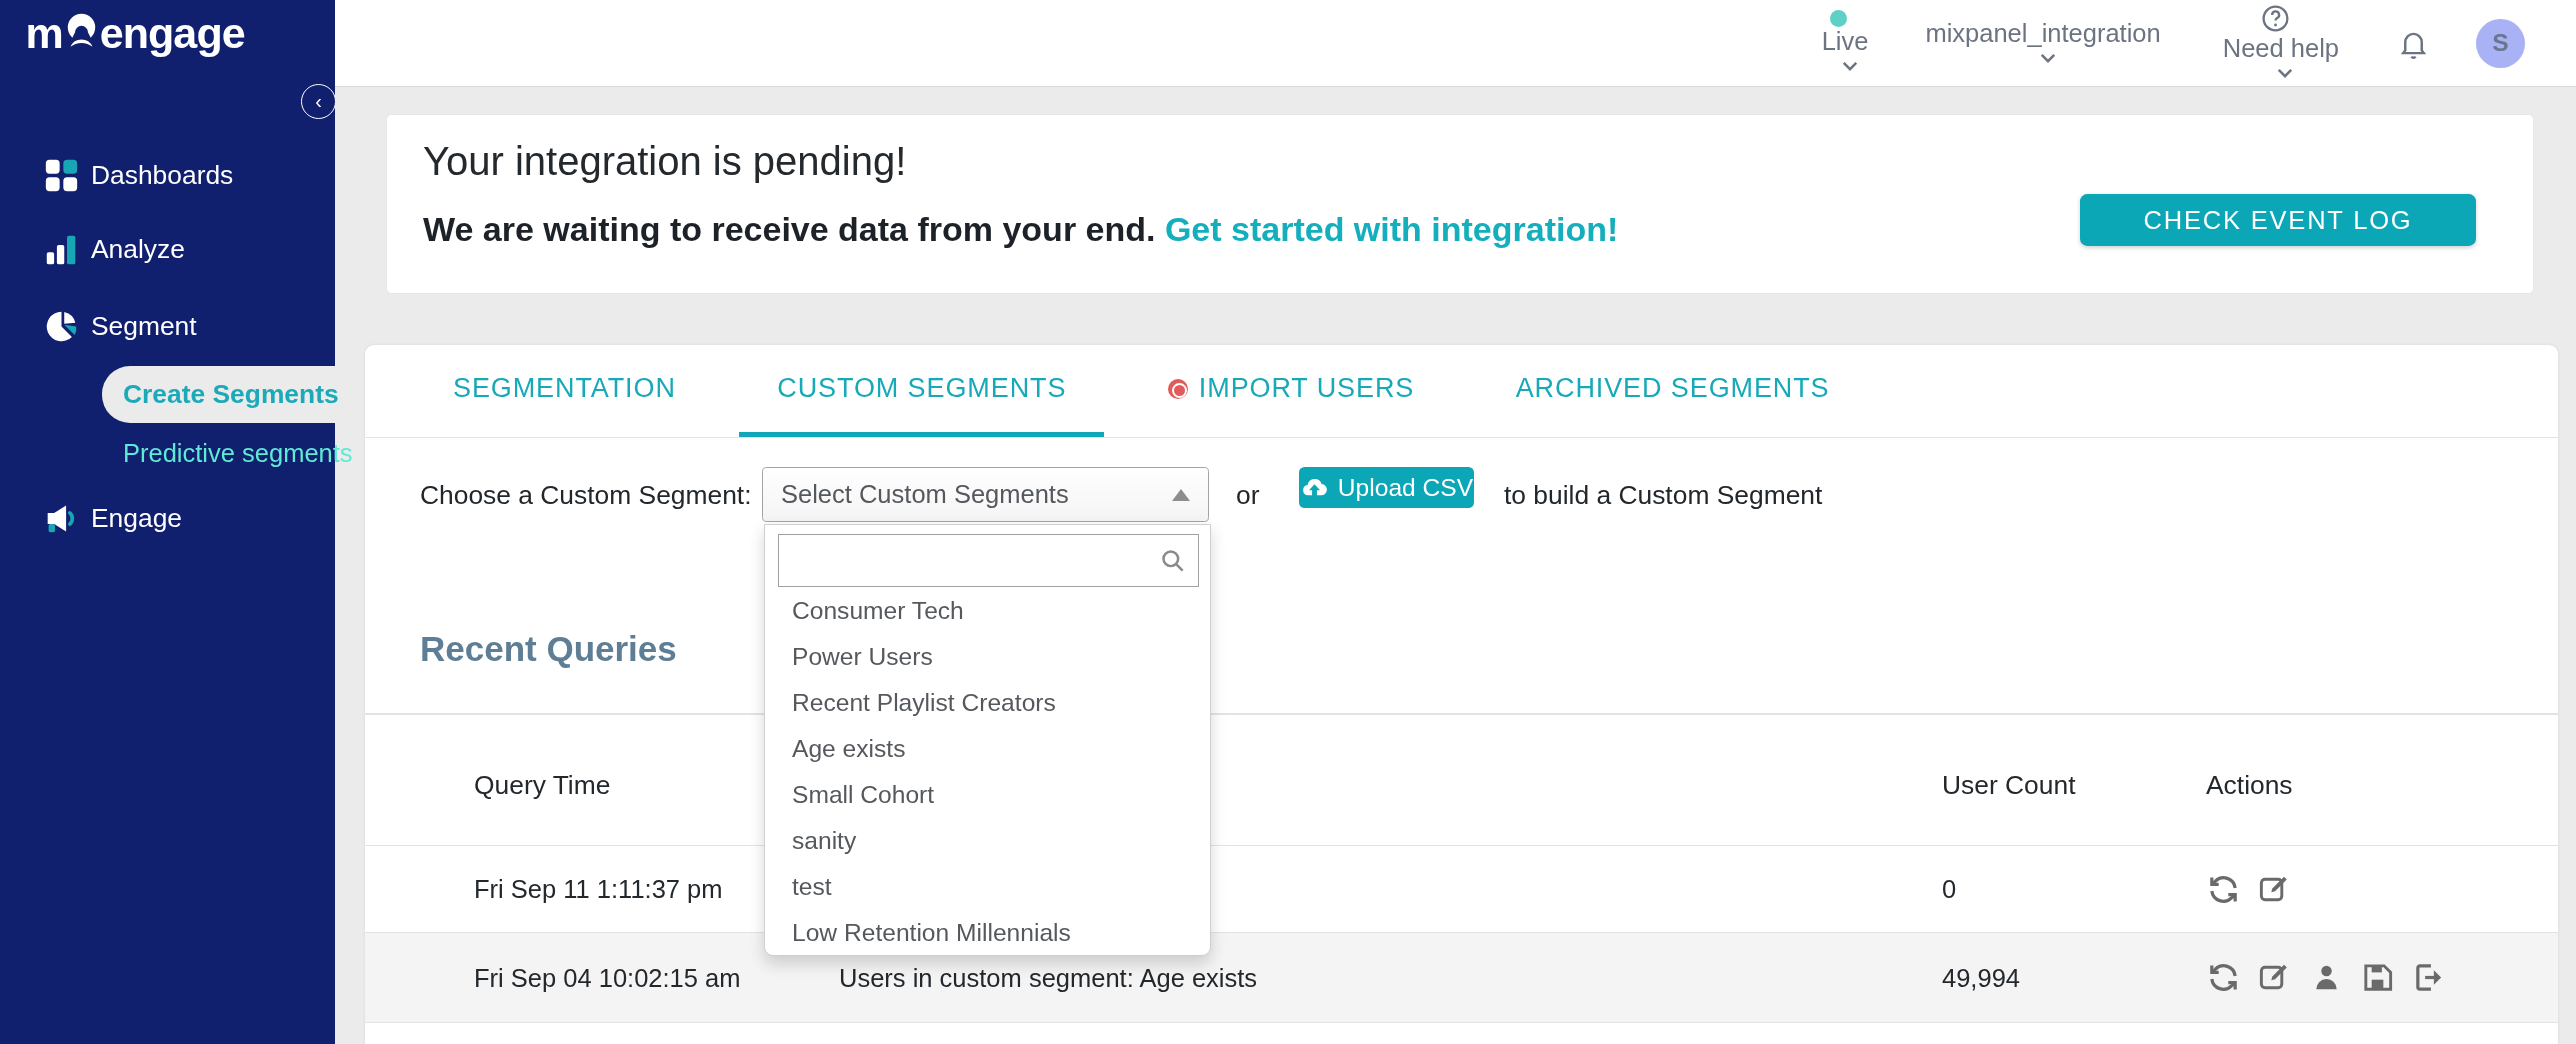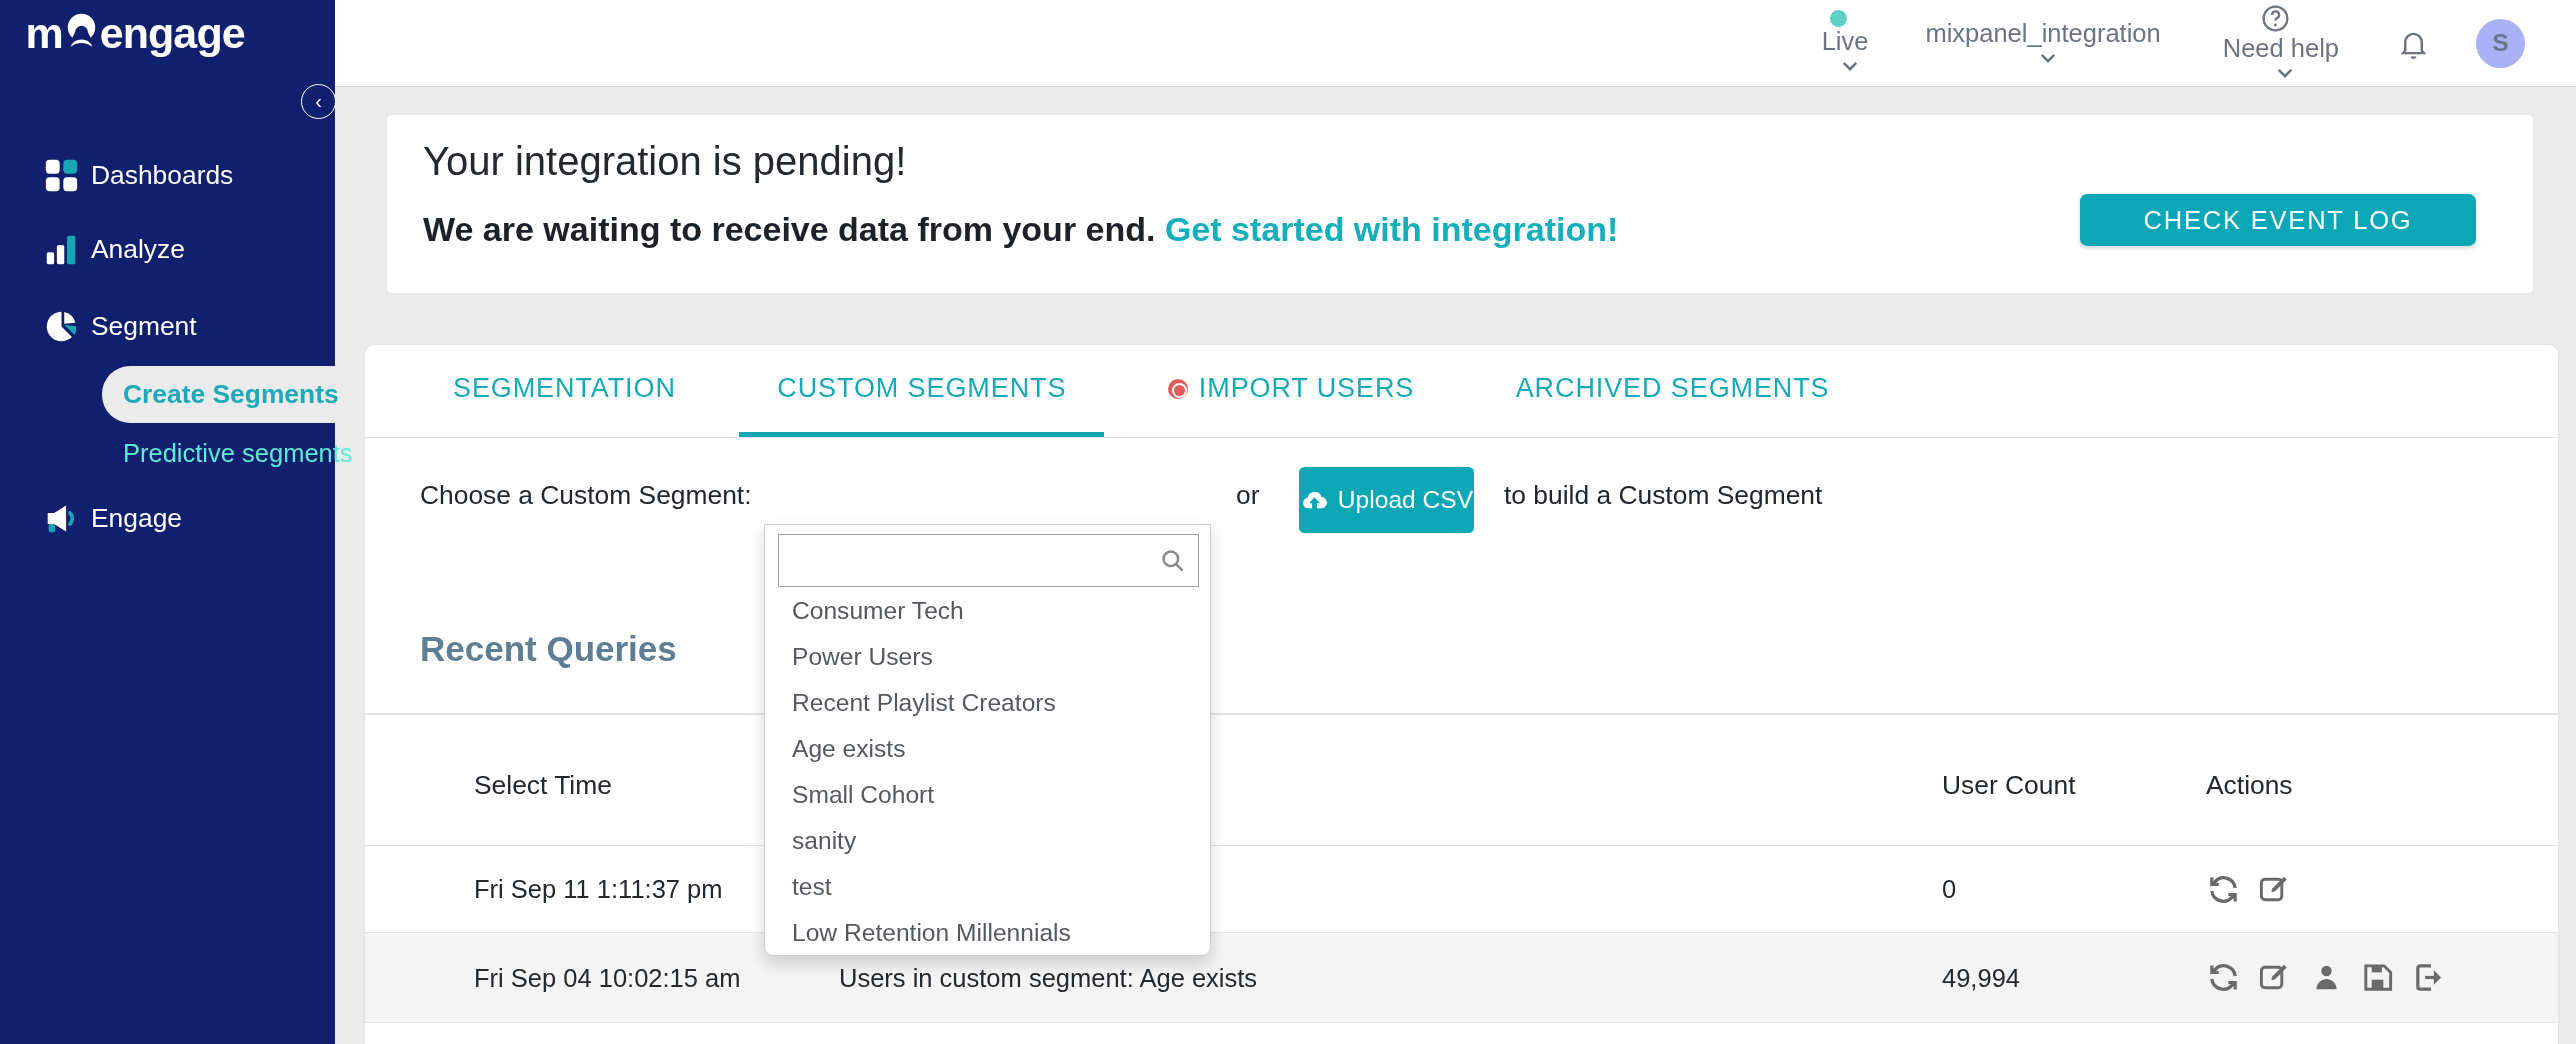--- a/index.html
+++ b/index.html
@@ -39,21 +39,21 @@
   .tab { display:flex; align-items:center; padding:0 38px; margin-right:25.5px; color:#17a9b8; font-size:27px; font-weight:500; letter-spacing:0.9px; cursor:pointer; border-bottom:5.5px solid transparent; white-space:nowrap; }
   .tab.active { border-bottom-color:#12a7b8; }
   .import-dot { width:20px; height:20px; border-radius:50%; background:#e25b5b; position:relative; margin-right:11px; }
   .import-dot::after { content:""; position:absolute; left:4.6px; top:4.6px; width:11px; height:11px; border-radius:50%; border:2.7px solid #fff; background:#e25b5b; }
 
   
   .chooser-label { position:absolute; left:55px; top:135px; font-size:26.4px; color:#22272c; }
   .segment-select { position:absolute; left:397px; top:122px; width:447px; height:55px; background:linear-gradient(#ffffff,#f4f4f4); border:0.9px solid #a3a3a3; border-radius:4.6px; display:flex; align-items:center; padding:0 18px; font-size:25.5px; color:#55595e; cursor:pointer; }
   .select-arrow-up { margin-left:auto; width:0; height:0; border-left:9px solid transparent; border-right:9px solid transparent; border-bottom:12px solid #8d8d8d; }
   .or-text { position:absolute; left:871px; top:135px; font-size:26.4px; color:#22272c; }
-  .upload-btn { position:absolute; left:934px; top:122px; width:175px; height:66px; background:#0ca7b6; border:none; border-radius:5.5px; color:#fff; font-size:24.6px; font-weight:500; display:flex; align-items:center; justify-content:center; gap:9px; font-family:"Liberation Sans",sans-serif; cursor:pointer; }
+  .upload-btn { position:absolute; left:934px; top:122px; width:175px; height:41px; background:#0ca7b6; border:none; border-radius:5.5px; color:#fff; font-size:24.6px; font-weight:500; display:flex; align-items:center; justify-content:center; gap:9px; font-family:"Liberation Sans",sans-serif; cursor:pointer; }
   .chooser-suffix { position:absolute; left:1139px; top:135px; font-size:26.4px; color:#22272c; }
 
   
   .dropdown-panel { position:absolute; left:399px; top:179px; width:447px; height:432px; background:#fff; border:0.9px solid #cfcfcf; border-radius:0 0 9px 9px; box-shadow:0 7.3px 16.4px rgba(0,0,0,0.16); z-index:60; }
   .dd-search { position:absolute; left:12.8px; top:9px; width:421px; height:53px; border:1.8px solid #a0a0a0; background:#fff; padding:0 47px 0 12.8px; font-size:24.6px; font-family:"Liberation Sans",sans-serif; color:#333; outline:none; }
   .dd-search-ico { position:absolute; right:24px; top:22px; width:27px; height:27px; color:#8a8a8a; }
   .dd-list { position:absolute; left:0; top:63px; right:0; }
   .dd-item { height:46px; display:flex; align-items:center; padding-left:27px; font-size:24.6px; color:#55595e; cursor:pointer; }
 
   
@@ -208,38 +208,42 @@
       <span class="import-dot"></span>
       <span>IMPORT USERS</span>
     </div>
     <div class="tab">
       <span>ARCHIVED SEGMENTS</span>
     </div>
   </div>
 
   <div class="chooser-label">Choose a Custom Segment:</div>
 
+  <div class="segment-select">
+    <span>Select Custom Segments</span>
+    <span class="select-arrow-up"></span>
+  </div>
 
   <div class="or-text">or</div>
 
   <button class="upload-btn">
     <span>
       <svg viewBox="0 0 24 24" width="29" height="29">
         <path fill="#fff" d="M6.8 18.5a4.3 4.3 0 0 1-.5-8.55 6 6 0 0 1 11.6-.9 4.5 4.5 0 0 1-.7 9.45h-3.2v-4.3h2.6L12 9.4l-4.6 4.8H10v4.3z"></path>
       </svg>
     </span>
     <span>Upload CSV</span>
   </button>
 
   <div class="chooser-suffix">to build a Custom Segment</div>
 
   <div class="rq-title">Recent Queries</div>
   <div class="divider" style="top:368px"></div>
 
-  <div class="col-head" style="left:109px; top:425px">Select Time</div>
+  <div class="col-head" style="left:109px; top:425px">Query Time</div>
   <div class="col-head" style="left:1577px; top:425px">User Count</div>
   <div class="col-head" style="left:1841px; top:425px">Actions</div>
   <div class="divider" style="top:500px"></div>
 
   <div class="row" style="top:501px; height:86px; background:#fff">
     <div class="cell" style="left:109px; top:29px">Fri Sep 11 1:11:37 pm</div>
     <div class="cell" style="left:474px; top:29px"></div>
     <div class="cell" style="left:1577px; top:29px">0</div>
     <div class="actions" style="top:25.5px">
       <span class="act-ico">

